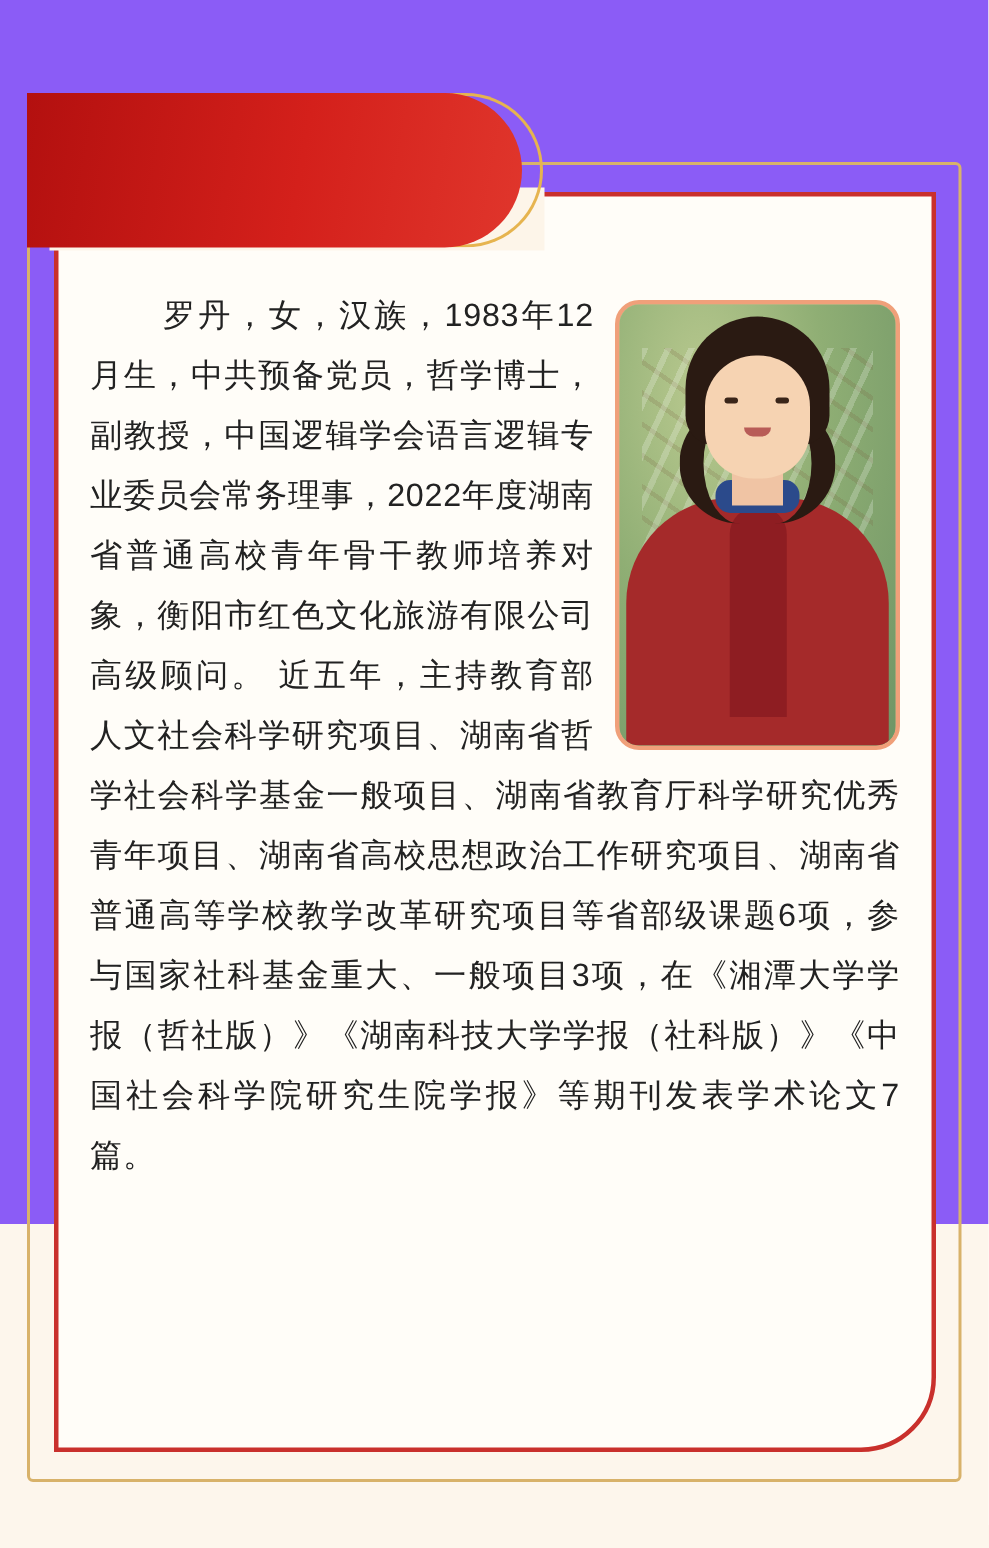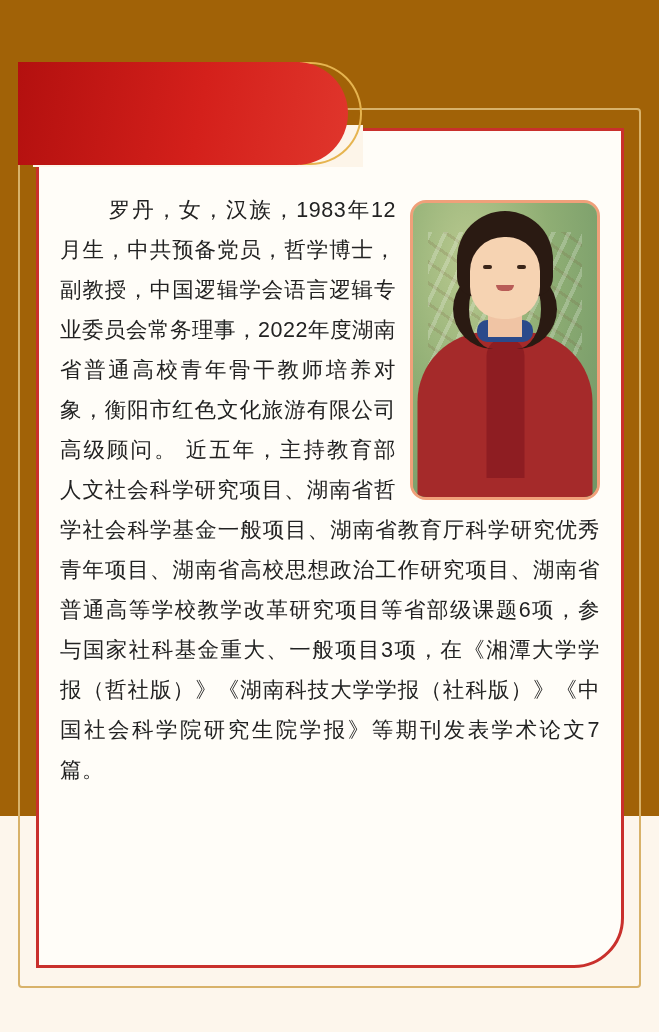--- a/index.html
+++ b/index.html
@@ -15,21 +15,21 @@
     position: relative;
   }
 
   
   .poster {
     position: absolute;
     left: 0;
     top: 0;
     width: 659px;
     height: 816px;
-    background: #a16207;
+    background: #8b5cf6;
     box-sizing: border-box;
   }
 
   .frame-outer {
     position: absolute;
     left: 18px;
     top: 108px;
     width: 623px;
     height: 880px;
     border: 2px solid #d8b26a;

